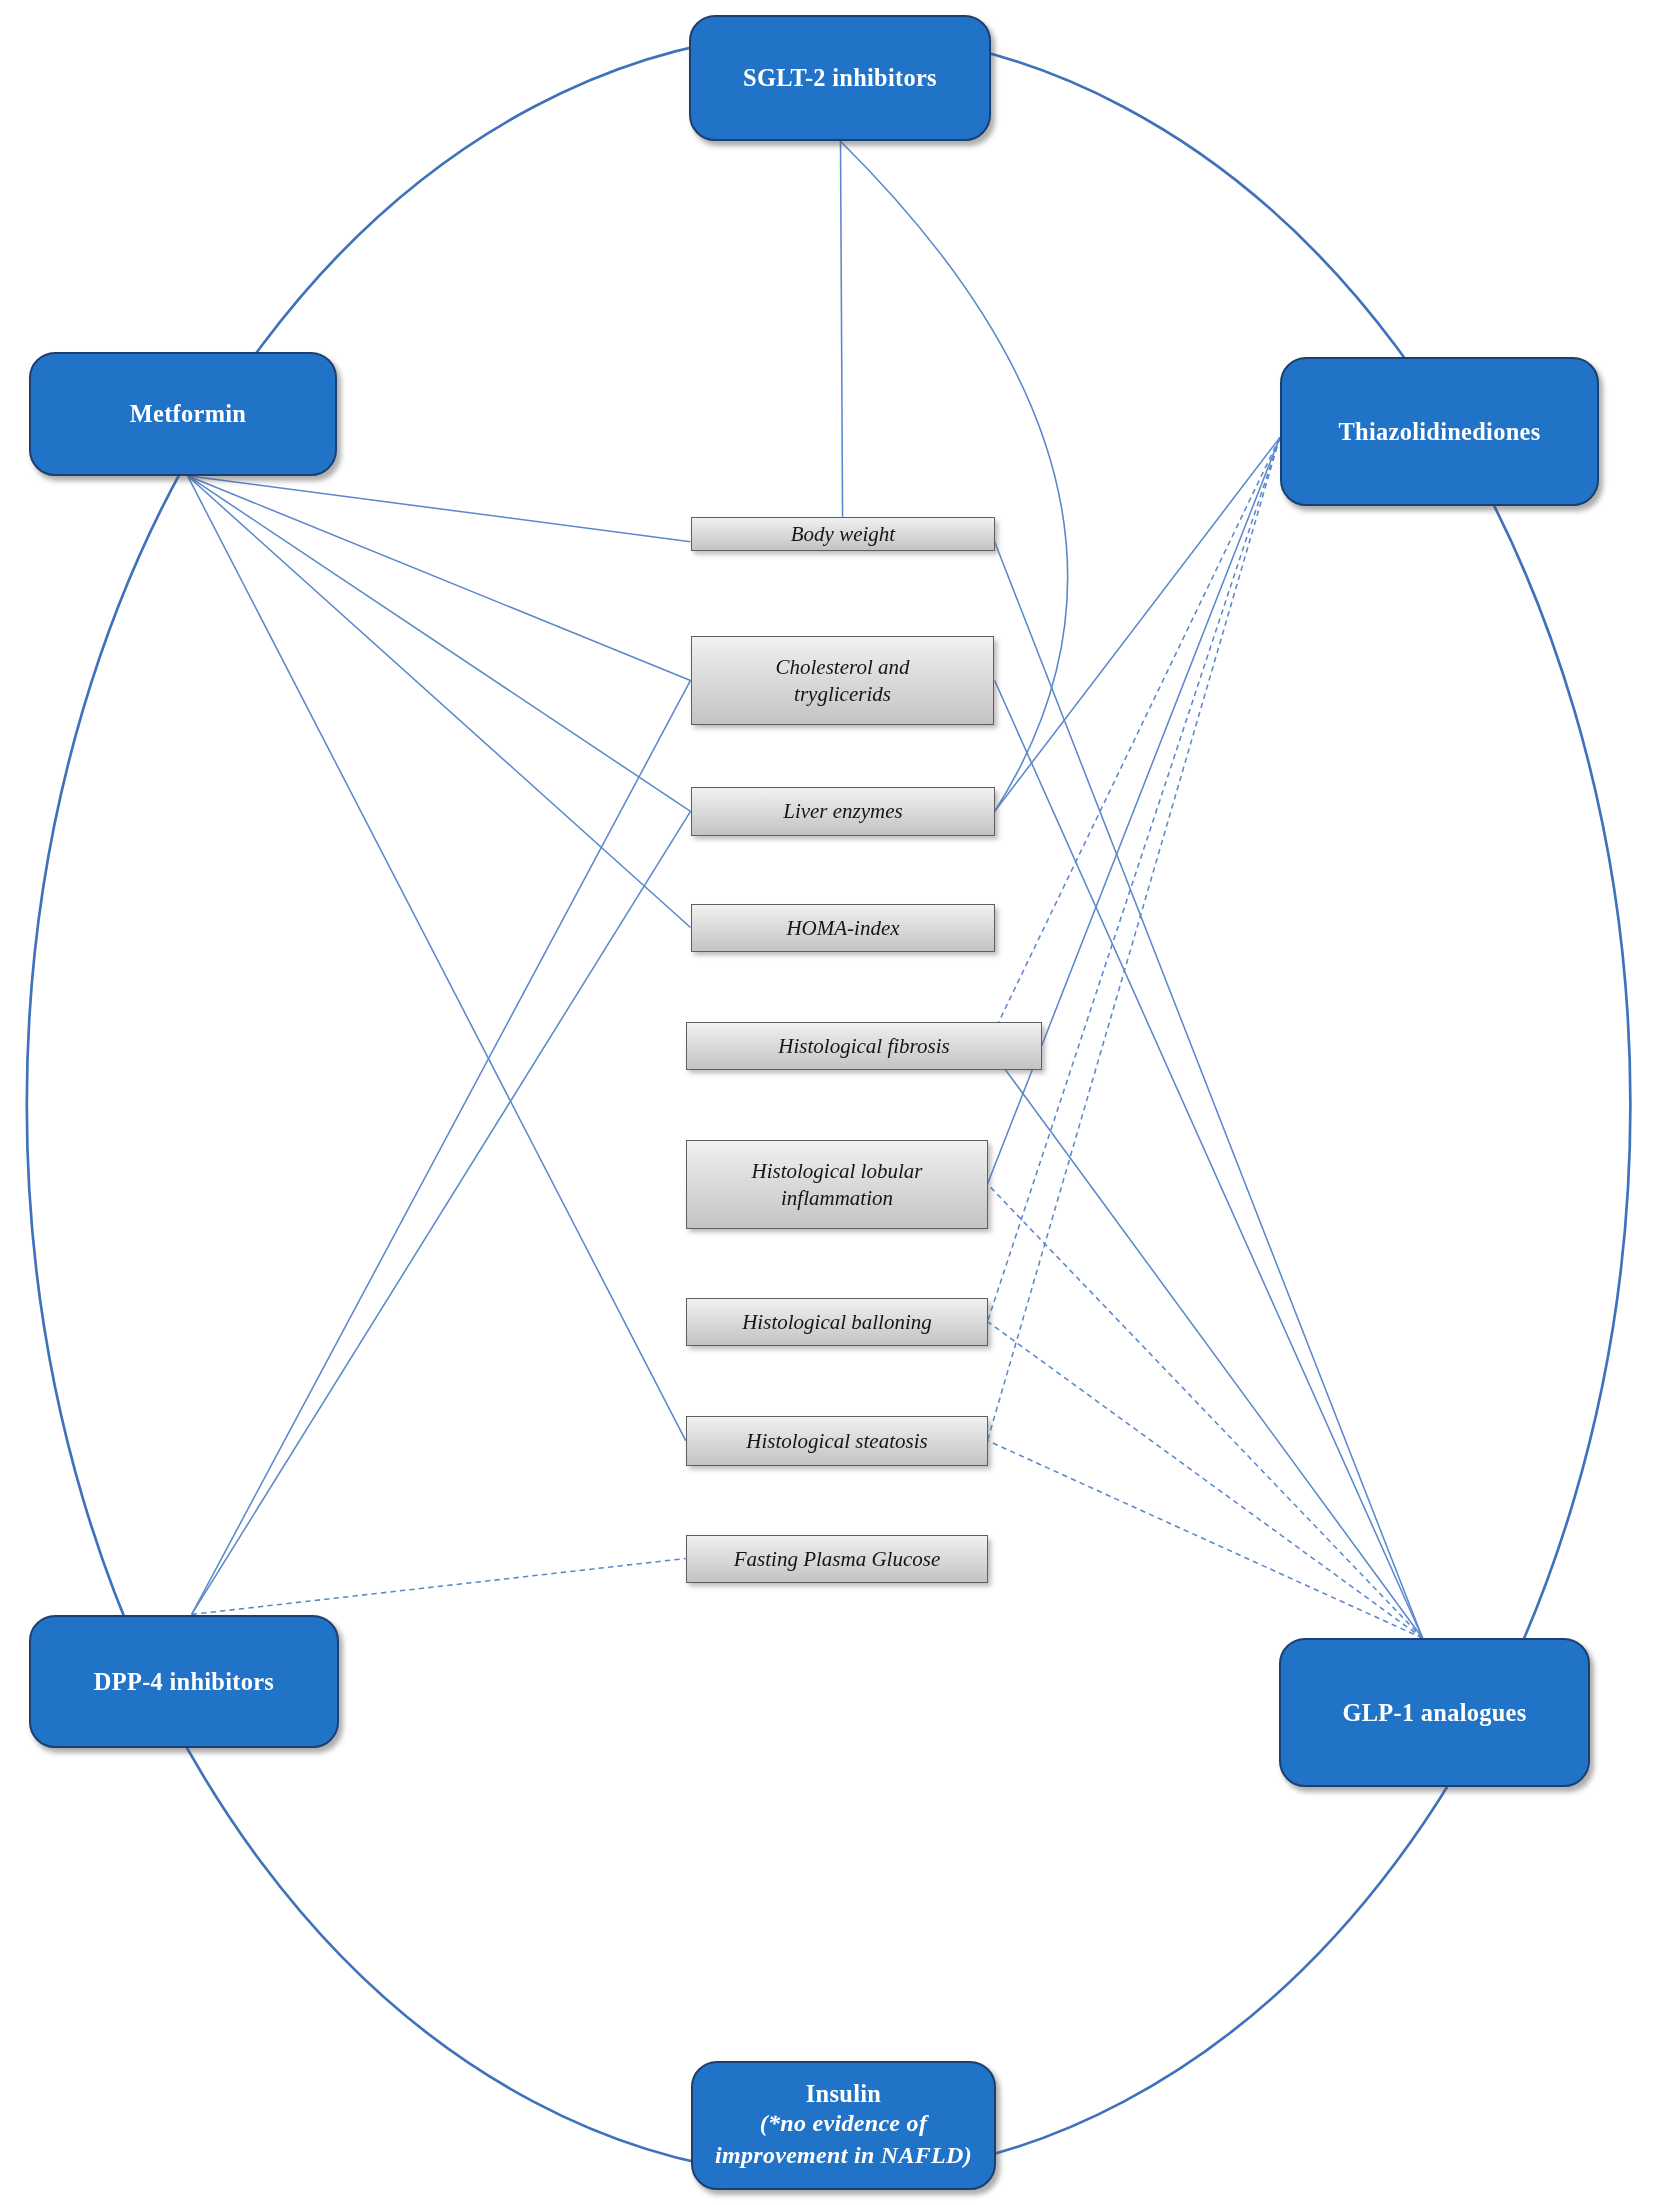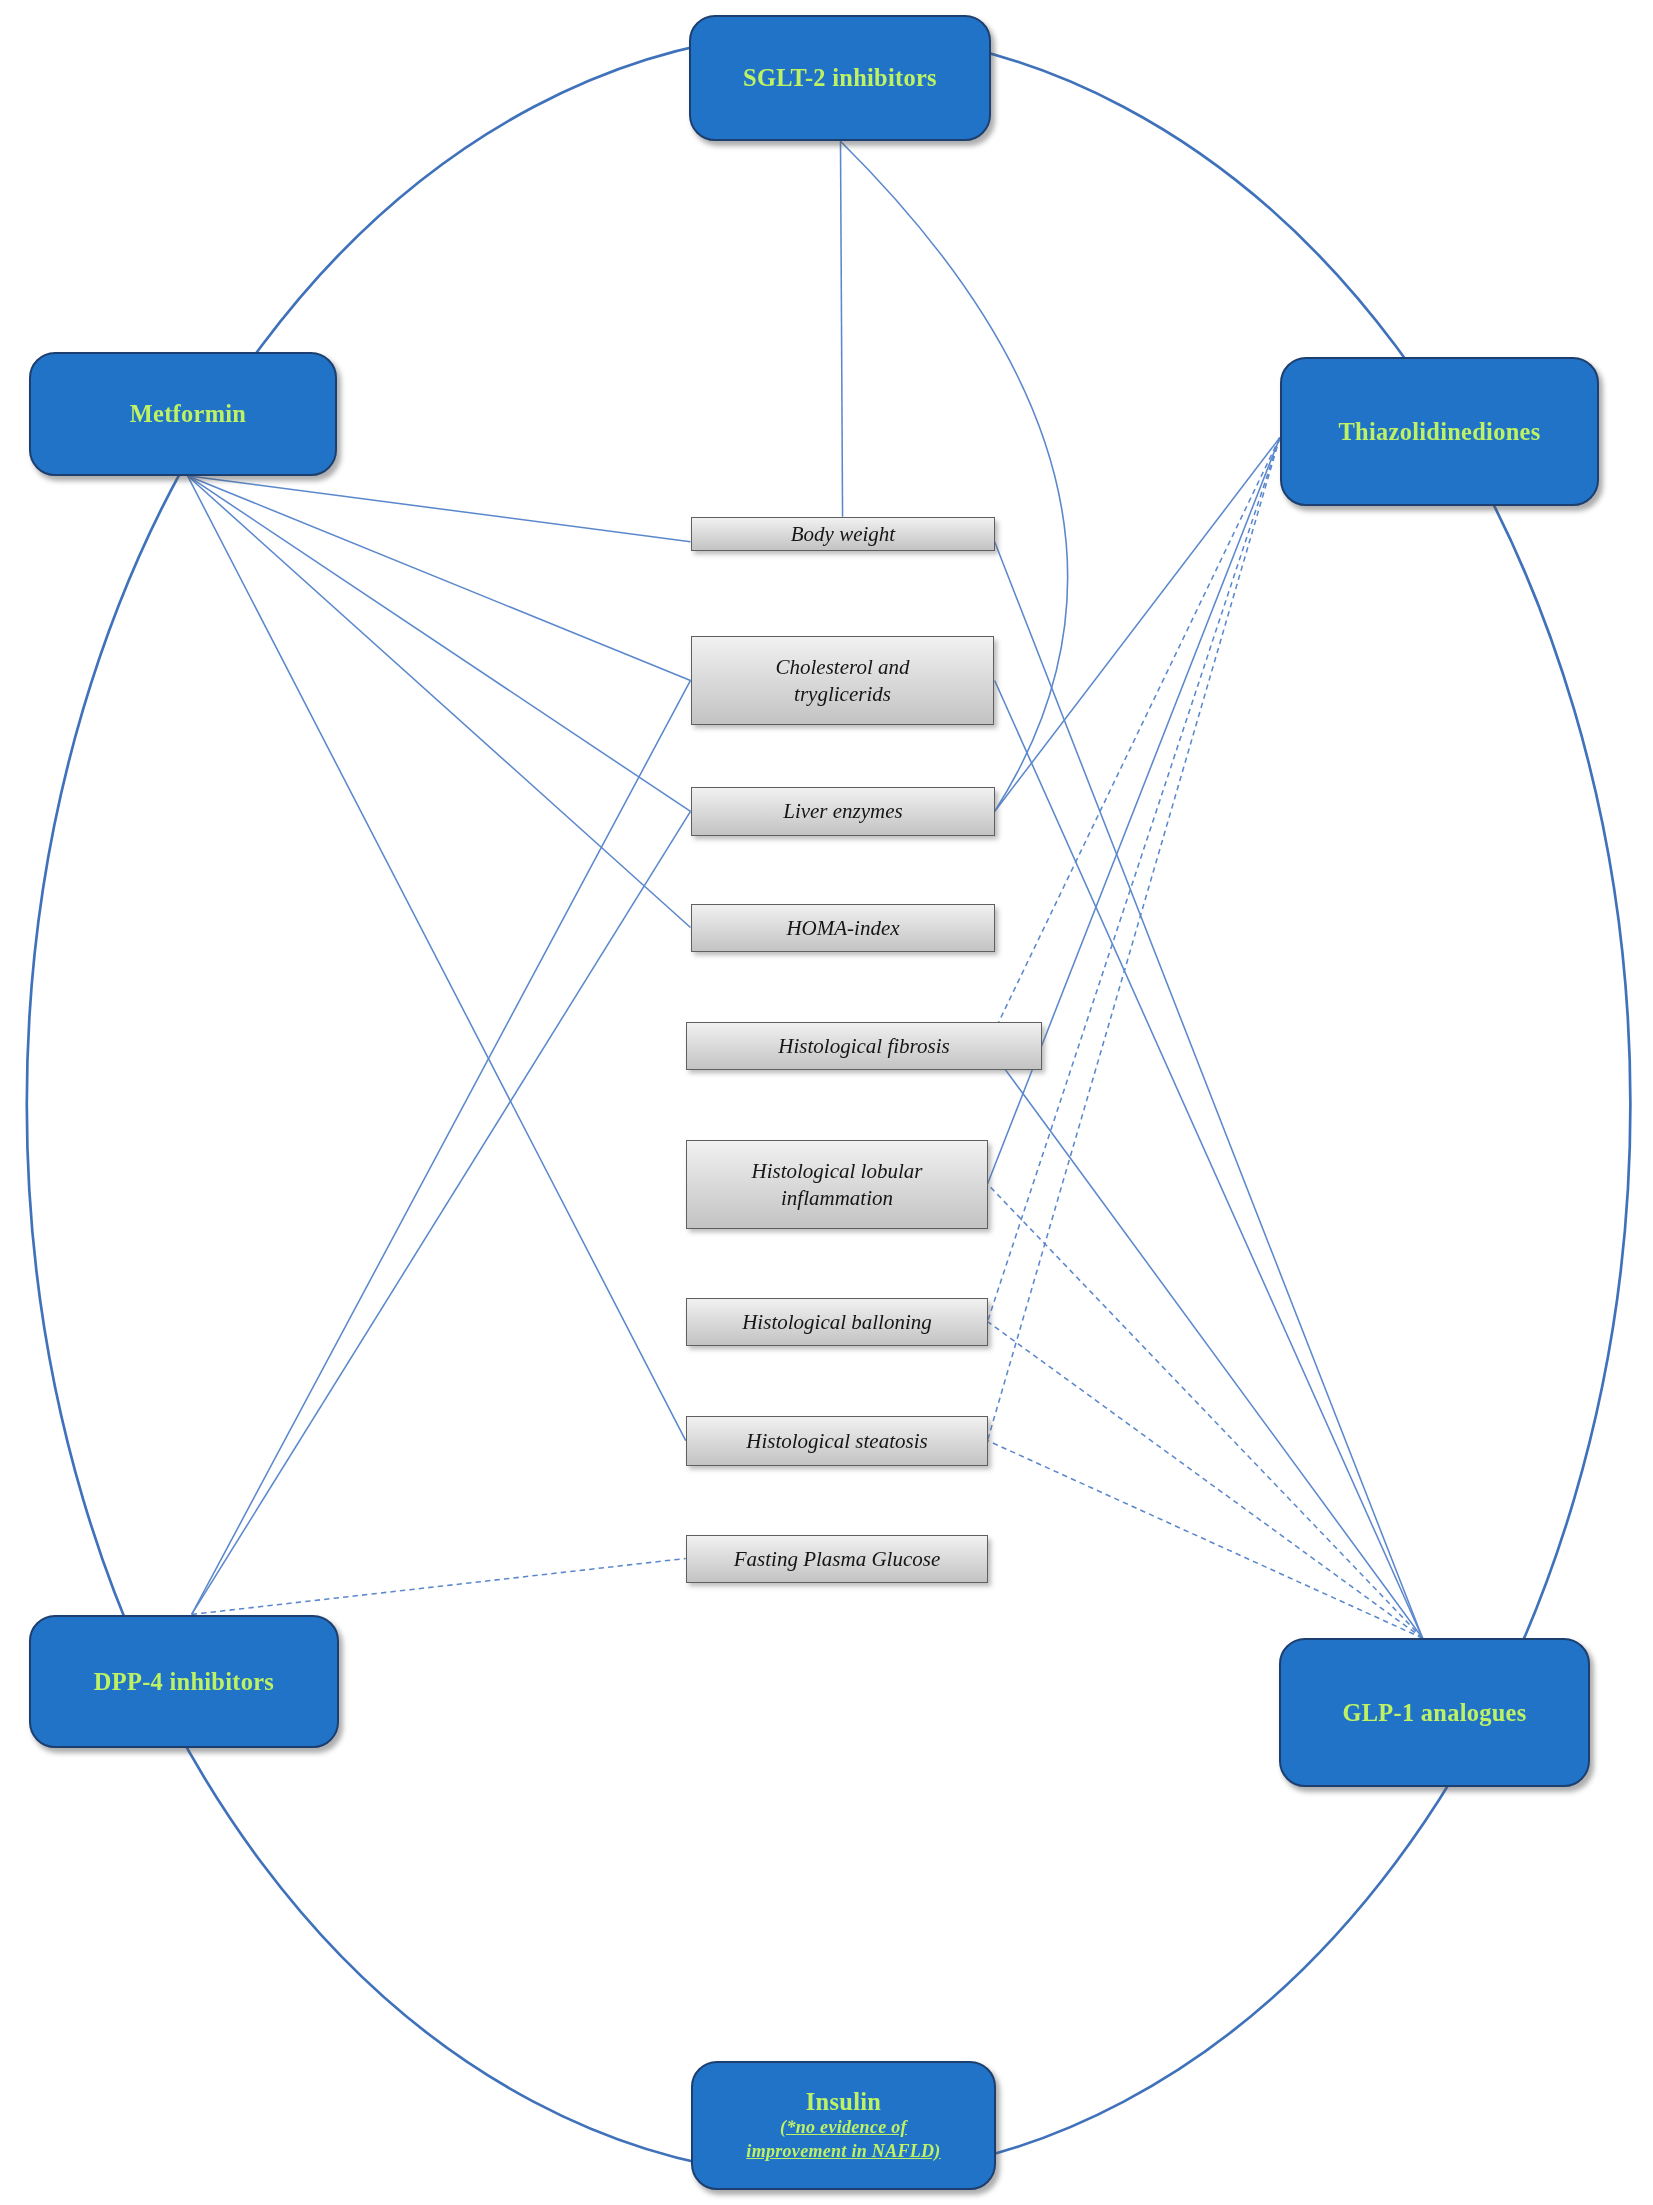--- a/index.html
+++ b/index.html
@@ -43,21 +43,21 @@
     align-items: center;
     justify-content: center;
     text-align: center;
     box-sizing: border-box;
   }
   .node.drug {
     background: #2173c8;
     border: 2.4px solid #1d3f6f;
     border-radius: 26px;
     box-shadow: 3.6px 4.2px 5.4px rgba(75, 75, 75, 0.45);
-    color: #bef264;
+    color: #ffffff;
     font-weight: bold;
     font-size: 24.4px;
     letter-spacing: 0.3px;
     text-align: center;
   }
   .node.outcome {
     background: linear-gradient(180deg, #f1f1f1 0%, #dcdcdc 45%, #c3c3c3 100%);
     border: 1.8px solid #5f5f5f;
     box-shadow: 3px 3.6px 4.8px rgba(105, 105, 105, 0.45);
     color: #151515;
@@ -67,25 +67,24 @@
   }
   .node.outcome .lbl {
     white-space: pre-line;
     padding: 0 6px;
   }
   .drug-title {
     font-size: 24.4px;
     font-weight: bold;
   }
   .drug-sub {
-    font-size: 18px;
+    font-size: 24px;
     font-weight: bold;
     font-style: italic;
     line-height: 1.3;
-    text-decoration: underline;
   }
 </style>
 </head>
 <body>
 
 <div class="stage">
 
   <svg id="edge-layer" xmlns="http://www.w3.org/2000/svg" viewBox="0 0 2777 3704">
       <ellipse cx="1392" cy="1855" rx="1347" ry="1802" class="ring"></ellipse>
       <path d="M 1412 237 L 1415.5 868" class="edge solid"></path>

